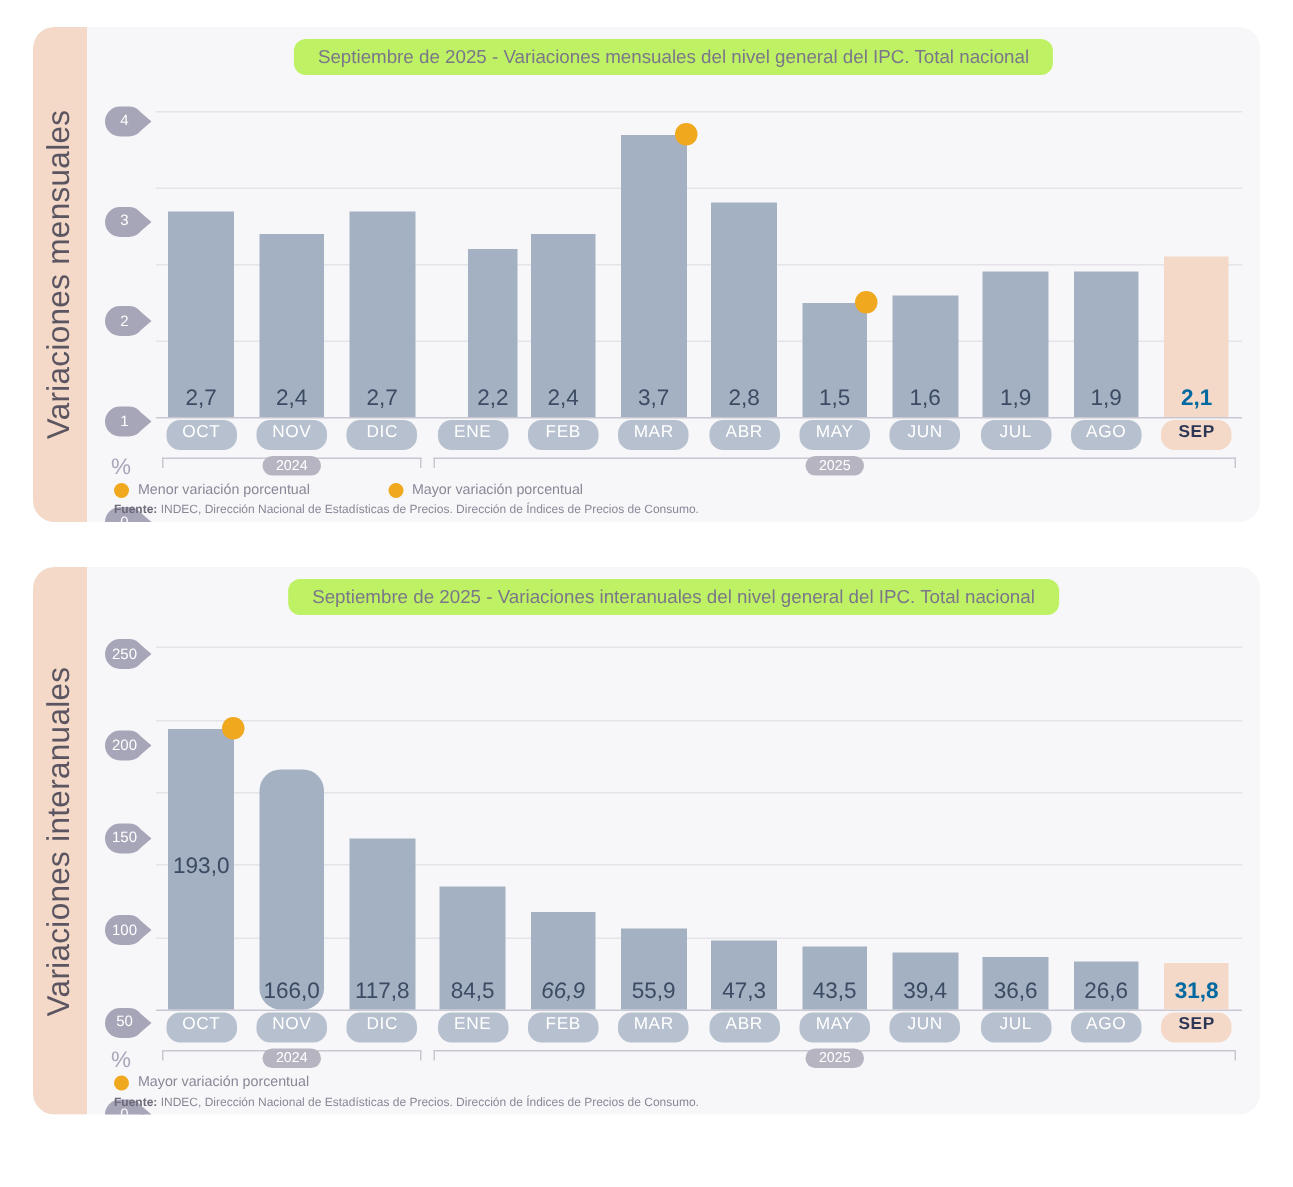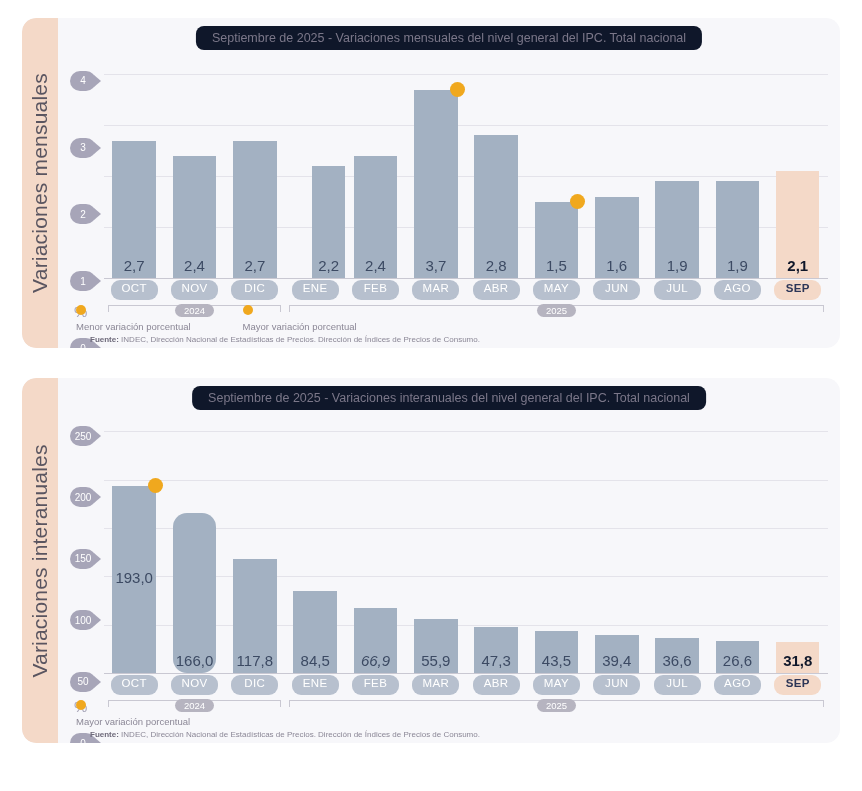--- a/index.html
+++ b/index.html
@@ -58,21 +58,21 @@
     position: relative;
     padding: 0;
   }
 
   
   .chart-title {
     position: absolute;
     left: 50%;
     transform: translateX(-50%);
     top: 8px;
-    background: #0f172a;
+    background: #bef264;
     color: #7b7789;
     font-size: 12.5px;
     padding: 5px 16px;
     border-radius: 8px;
     white-space: nowrap;
   }
 
   
   .plot {
     position: absolute;
@@ -151,21 +151,21 @@
     justify-content: center;
   }
   .bar.is-current { background: #f4d9c8; }
   .bar-value {
     font-size: 15px;
     color: #3c4a63;
     padding-bottom: 4px;
     white-space: nowrap;
   }
   .bar.is-current .bar-value {
-    color: #0f172a;
+    color: #0369a1;
     font-weight: bold;
   }
   .marker-dot {
     position: absolute;
     width: 15px;
     height: 15px;
     border-radius: 50%;
     background: #f0a81e;
     right: -7px;
     top: -8px;
@@ -249,42 +249,41 @@
   
   .legend {
     position: absolute;
     left: 18px;
     bottom: 16px;
     display: flex;
     gap: 52px;
   }
   .legend-item {
     display: flex;
-    align-items: flex-start;
+    align-items: flex-end;
     gap: 6px;
     font-size: 9.5px;
     color: #8b8796;
-    flex-direction: column;
   }
   .legend-dot {
     width: 10px;
     height: 10px;
     border-radius: 50%;
     background: #f0a81e;
     flex: 0 0 10px;
   }
   .source {
     position: absolute;
     left: 18px;
     bottom: 4px;
     font-size: 8px;
     color: #8b8796;
     white-space: nowrap;
   }
-  .source b { color: #6e6a7a; margin-left: 14px; }
+  .source b { color: #6e6a7a; }
 </style>
 </head>
 <body>
 
 <div class="page">
 
   <div class="card card--monthly">
     <div class="axis-band">
       <span class="axis-band-label">Variaciones mensuales</span>
     </div>

